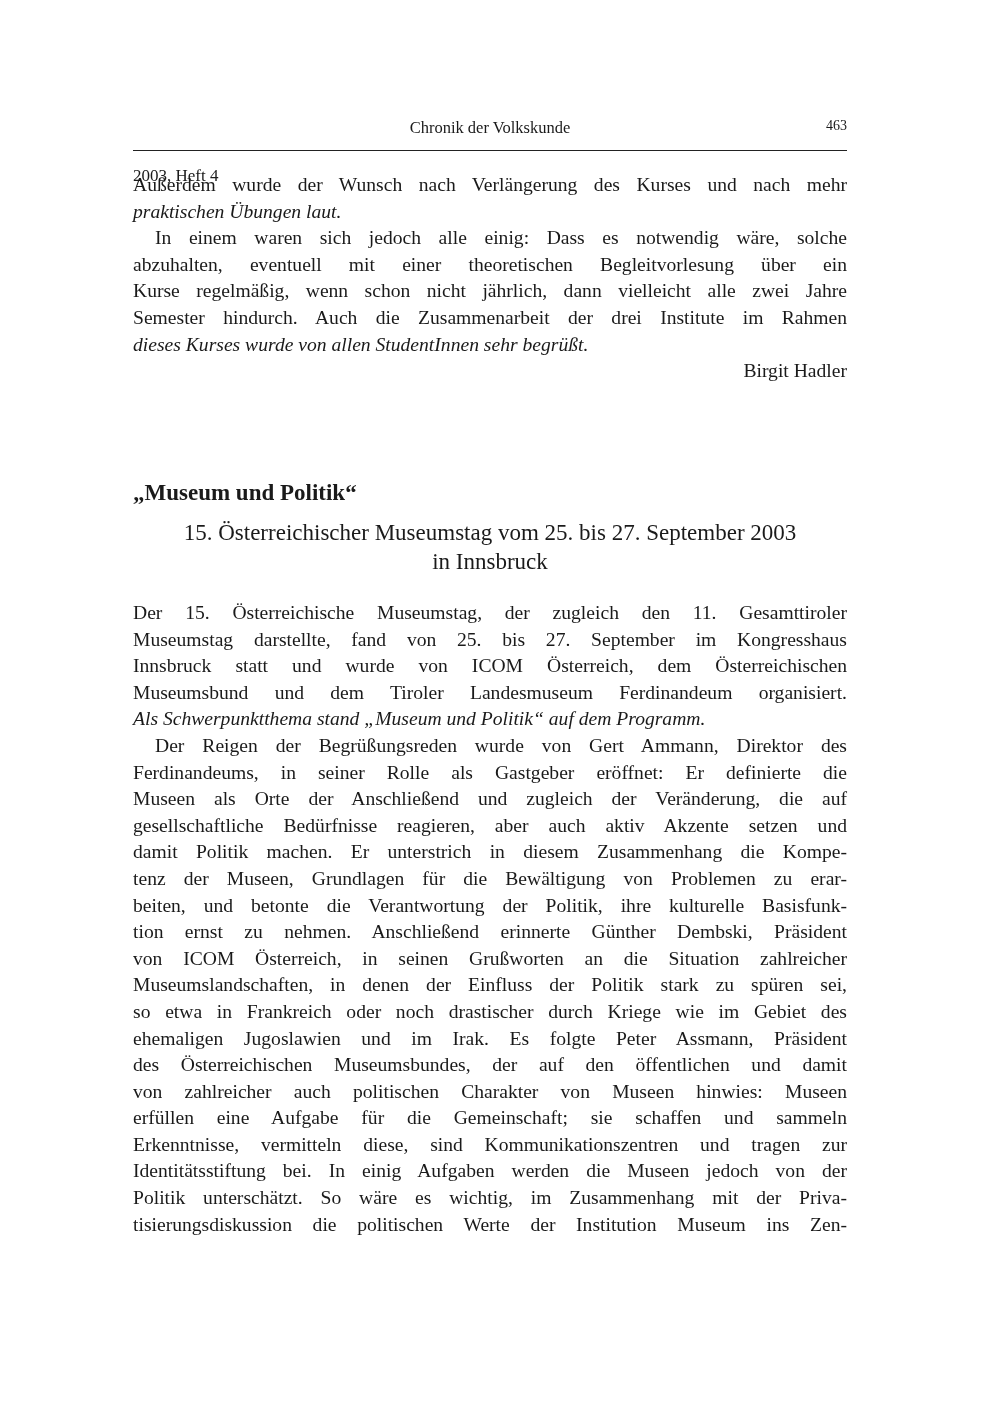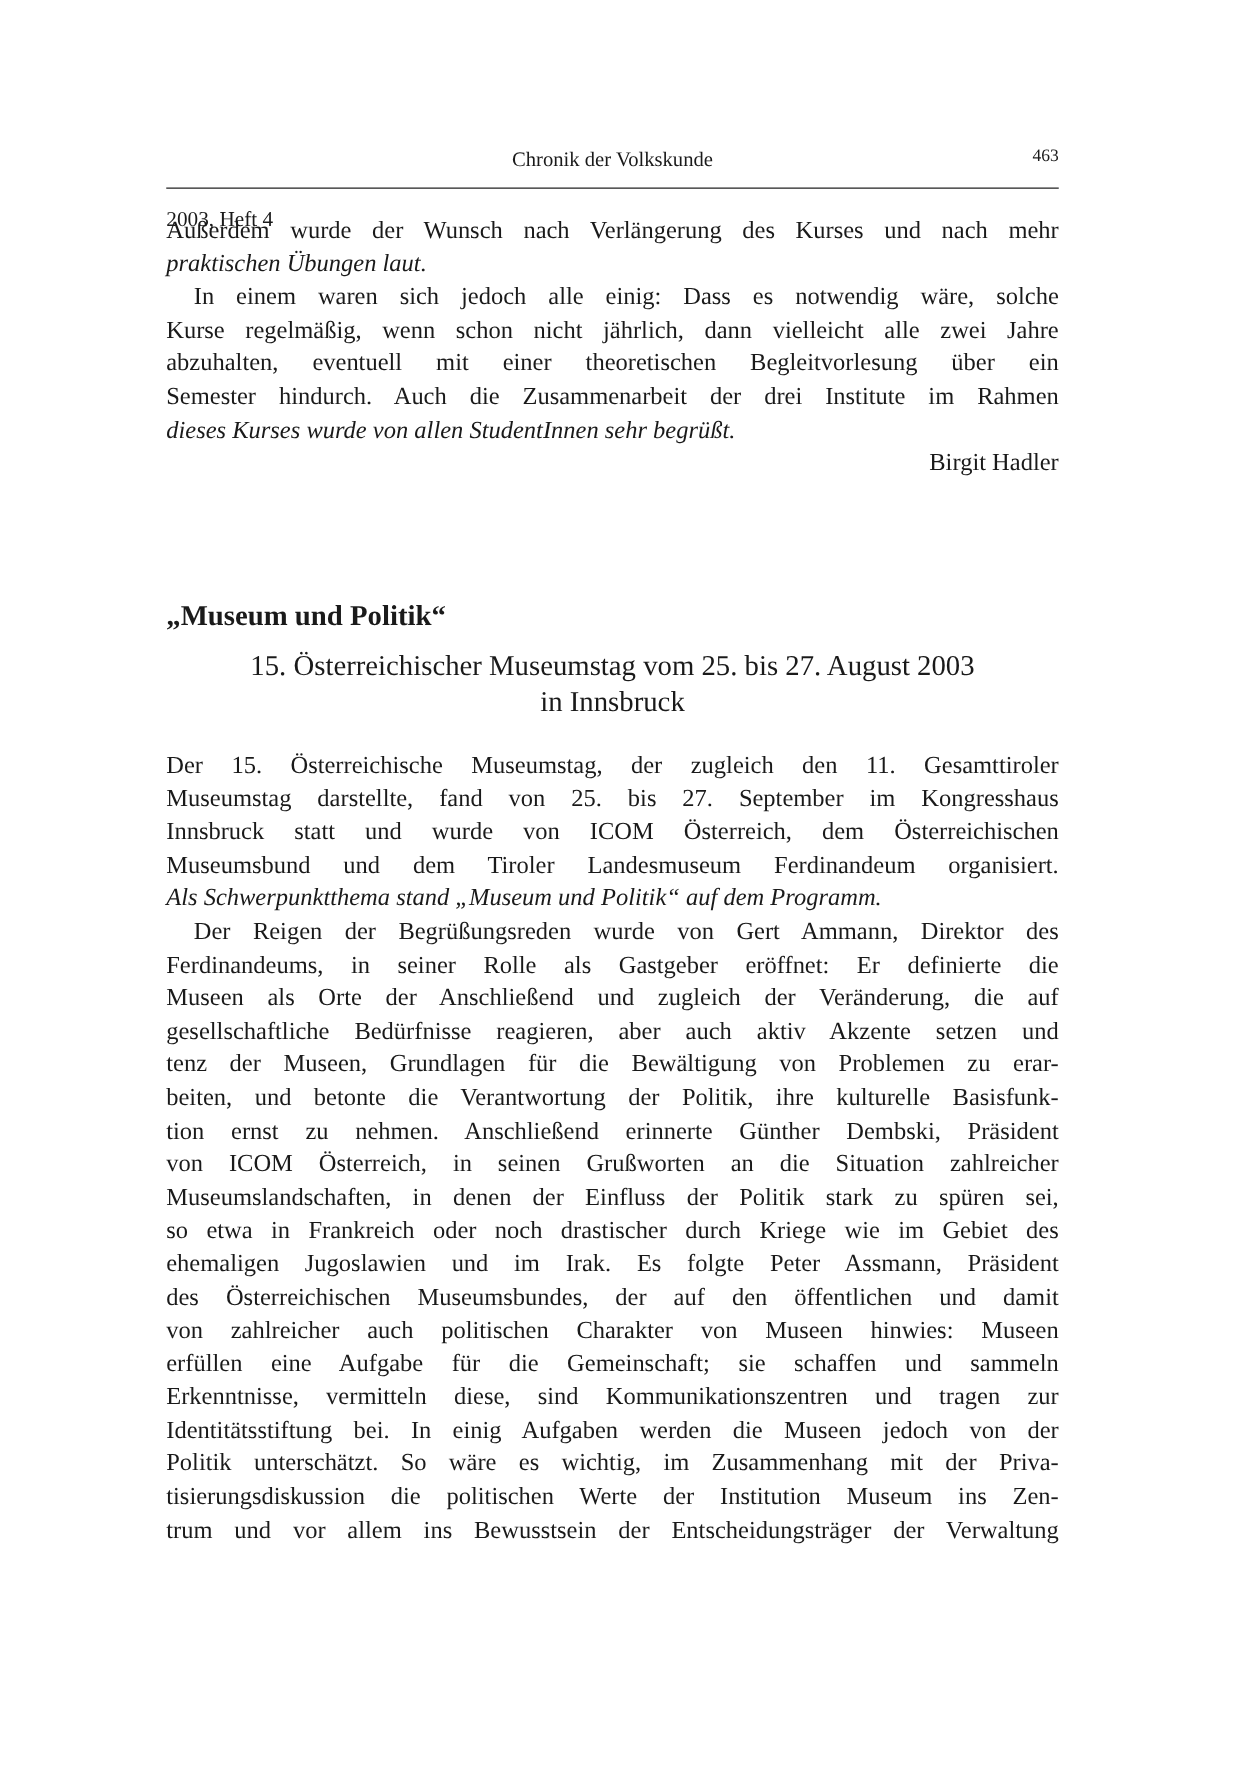--- a/index.html
+++ b/index.html
@@ -101,58 +101,58 @@
   </div>
   <div class="rule"></div>
 
   <div class="block" style="top:172px;">
     <div>
       <span class="line">Außerdem wurde der Wunsch nach Verlängerung des Kurses und nach mehr</span>
       <span class="line last">praktischen Übungen laut.</span>
     </div>
     <div>
       <span class="line indent">In einem waren sich jedoch alle einig: Dass es notwendig wäre, solche</span>
+      <span class="line">abzuhalten, eventuell mit einer theoretischen Begleitvorlesung über ein</span>
       <span class="line">Kurse regelmäßig, wenn schon nicht jährlich, dann vielleicht alle zwei Jahre</span>
-      <span class="line">abzuhalten, eventuell mit einer theoretischen Begleitvorlesung über ein</span>
       <span class="line">Semester hindurch. Auch die Zusammenarbeit der drei Institute im Rahmen</span>
       <span class="line last">dieses Kurses wurde von allen StudentInnen sehr begrüßt.</span>
     </div>
     <span class="sig">Birgit Hadler</span>
   </div>
 
   <div class="title">„Museum und Politik“</div>
   <div class="subtitle">
-    <span>15. Österreichischer Museumstag vom 25. bis 27. August 2003</span>
+    <span>15. Österreichischer Museumstag vom 25. bis 27. September 2003</span>
     <span>in Innsbruck</span>
   </div>
 
   <div class="block" style="top:600px;">
     <div>
       <span class="line">Der 15. Österreichische Museumstag, der zugleich den 11. Gesamttiroler</span>
       <span class="line">Museumstag darstellte, fand von 25. bis 27. September im Kongresshaus</span>
       <span class="line">Innsbruck statt und wurde von ICOM Österreich, dem Österreichischen</span>
       <span class="line">Museumsbund und dem Tiroler Landesmuseum Ferdinandeum organisiert.</span>
       <span class="line last">Als Schwerpunktthema stand „Museum und Politik“ auf dem Programm.</span>
     </div>
     <div>
       <span class="line indent">Der Reigen der Begrüßungsreden wurde von Gert Ammann, Direktor des</span>
       <span class="line">Ferdinandeums, in seiner Rolle als Gastgeber eröffnet: Er definierte die</span>
       <span class="line">Museen als Orte der Anschließend und zugleich der Veränderung, die auf</span>
       <span class="line">gesellschaftliche Bedürfnisse reagieren, aber auch aktiv Akzente setzen und</span>
+      <span class="line">damit Politik machen. Er unterstrich in diesem Zusammenhang die Kompe-</span>
       <span class="line">tenz der Museen, Grundlagen für die Bewältigung von Problemen zu erar-</span>
       <span class="line">beiten, und betonte die Verantwortung der Politik, ihre kulturelle Basisfunk-</span>
       <span class="line">tion ernst zu nehmen. Anschließend erinnerte Günther Dembski, Präsident</span>
       <span class="line">von ICOM Österreich, in seinen Grußworten an die Situation zahlreicher</span>
       <span class="line">Museumslandschaften, in denen der Einfluss der Politik stark zu spüren sei,</span>
       <span class="line">so etwa in Frankreich oder noch drastischer durch Kriege wie im Gebiet des</span>
       <span class="line">ehemaligen Jugoslawien und im Irak. Es folgte Peter Assmann, Präsident</span>
       <span class="line">des Österreichischen Museumsbundes, der auf den öffentlichen und damit</span>
       <span class="line">von zahlreicher auch politischen Charakter von Museen hinwies: Museen</span>
       <span class="line">erfüllen eine Aufgabe für die Gemeinschaft; sie schaffen und sammeln</span>
       <span class="line">Erkenntnisse, vermitteln diese, sind Kommunikationszentren und tragen zur</span>
       <span class="line">Identitätsstiftung bei. In einig Aufgaben werden die Museen jedoch von der</span>
       <span class="line">Politik unterschätzt. So wäre es wichtig, im Zusammenhang mit der Priva-</span>
       <span class="line">tisierungsdiskussion die politischen Werte der Institution Museum ins Zen-</span>
-      <span class="line">trum und vor allem ins Bewusstsein der Entscheidungsträger der Verwaltung</span>
     </div>
   </div>
 
 </div>
 
 </body></html>

